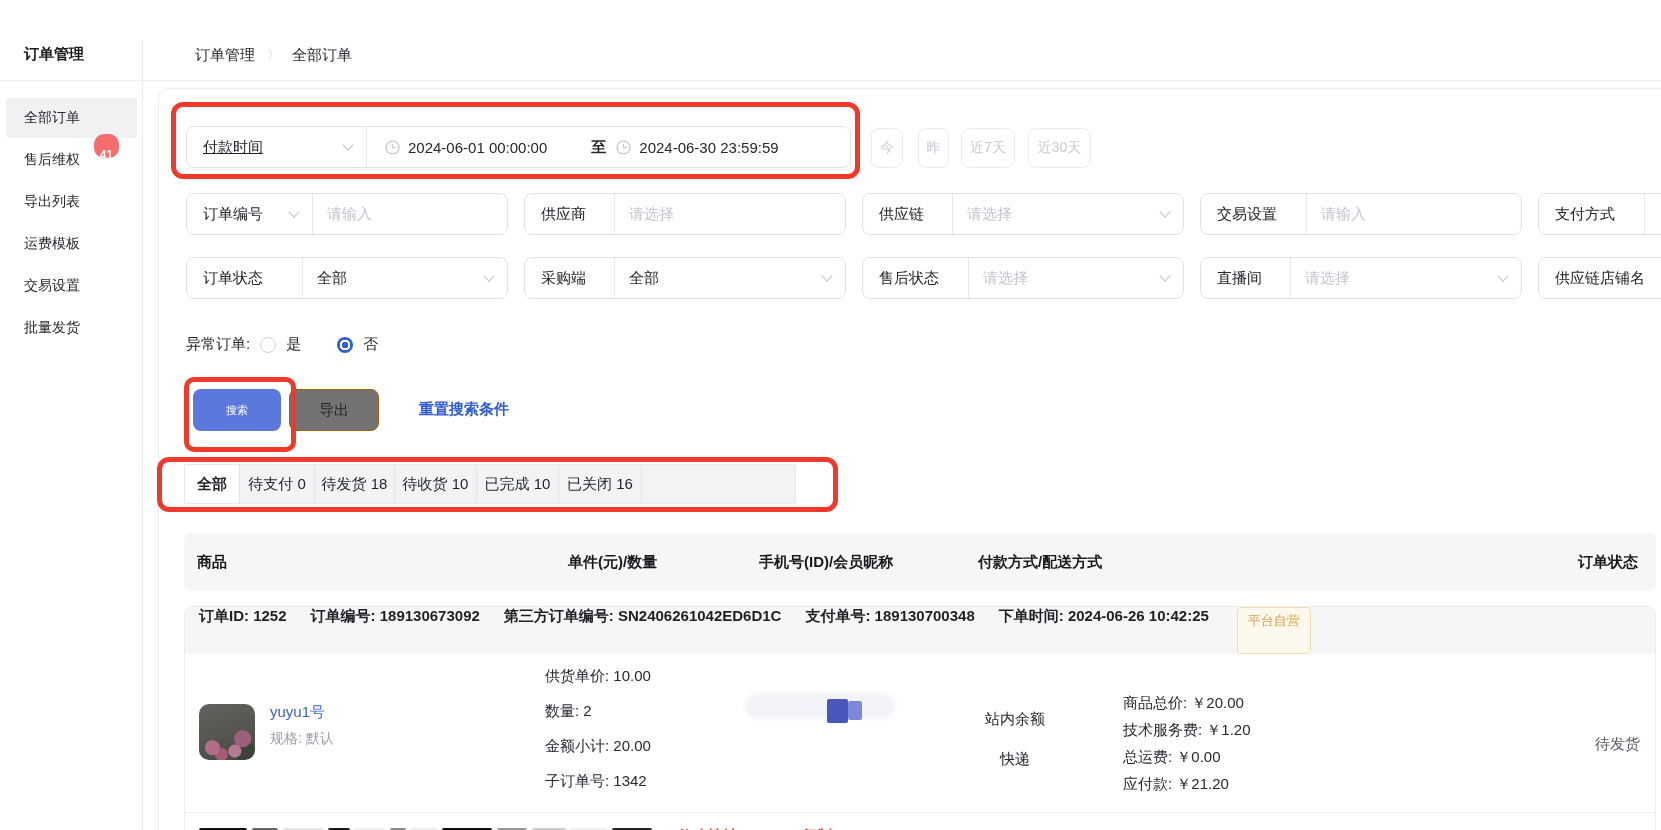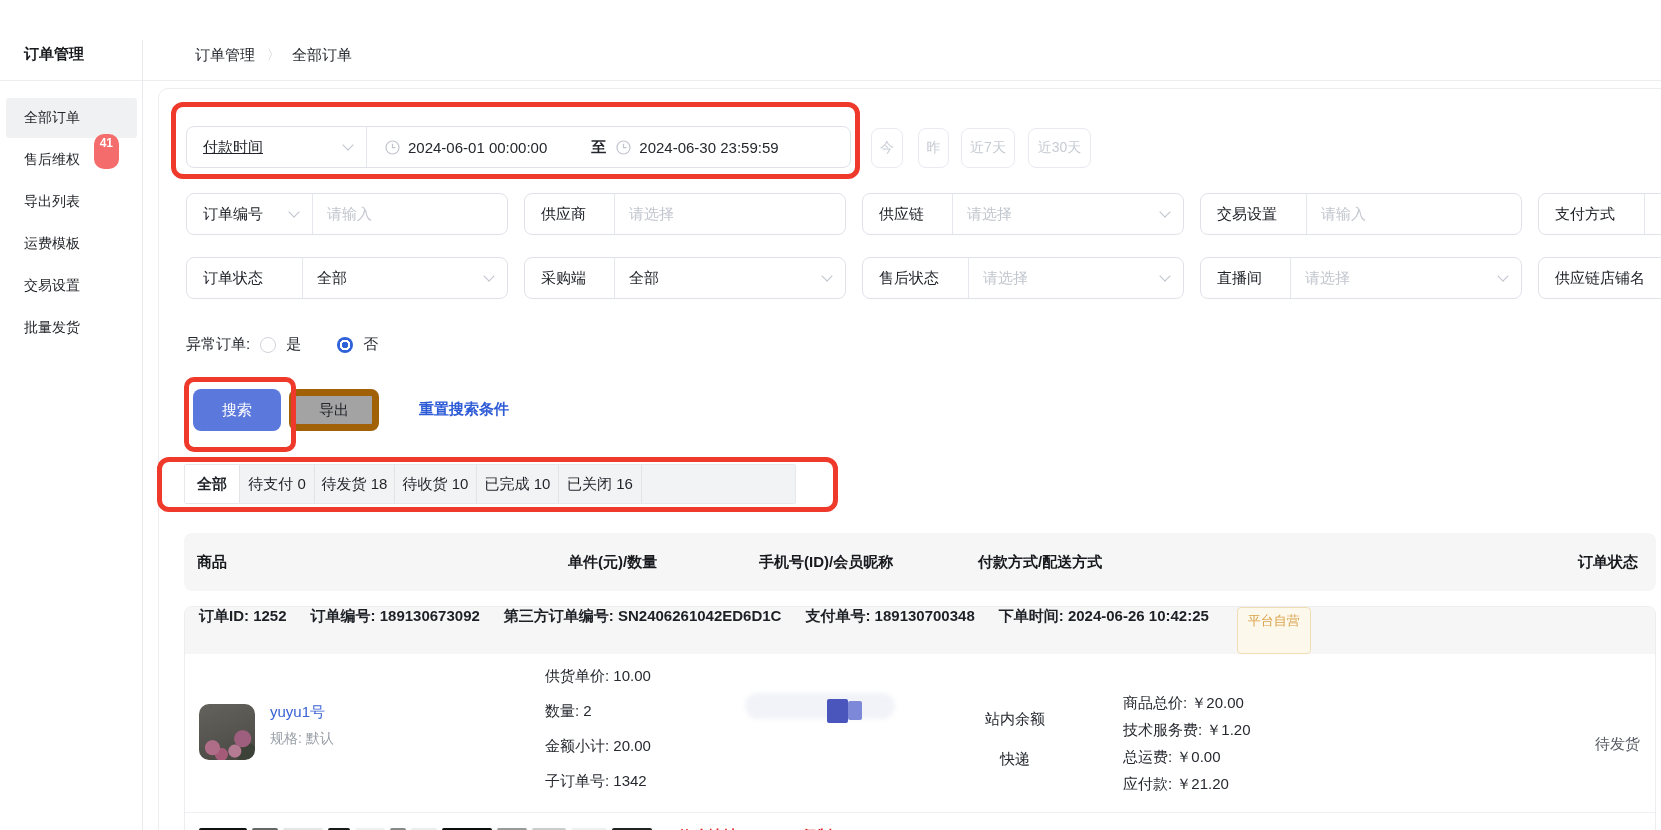--- a/index.html
+++ b/index.html
@@ -6,21 +6,21 @@
   body { background:#fff; }
   .screen { position:relative; width:1661px; height:830px; background:#fff; overflow:hidden;margin-top:40px; }
 
   
   .sidebar { position:absolute; left:0; top:0; width:143px; height:830px; border-right:1px solid #e9eaee; background:#fff; z-index:2; }
   .sidebar-header { height:41px; border-bottom:1px solid #ebedf0; padding:3px 0 0 24px; }
   .sidebar-title { font-size:15px; font-weight:700; color:#17191d; line-height:22px; }
   .side-menu { position:absolute; top:58px; left:6px; right:5px; }
   .side-item { position:relative; height:40px; margin-bottom:2px; display:flex; align-items:center; padding-left:18px; font-size:14px; color:#23262b; border-radius:3px; cursor:pointer; }
   .side-item.active { background:#f0f1f3; }
-  .side-badge { position:absolute; top:-6px; right:18px; min-width:20px; height:35px; background:#f56c6c; color:#fff; font-size:12px; line-height:19px; text-align:center; border-radius:10px; padding:0 6px; font-weight:600; }
+  .side-badge { position:absolute; top:-6px; right:18px; min-width:20px; height:15px; background:#f56c6c; color:#fff; font-size:12px; line-height:19px; text-align:center; border-radius:10px; padding:12px 6px; font-weight:600; }
 
   
   .topbar { position:absolute; left:143px; top:0; right:0; height:41px; border-bottom:1px solid #ebedf0; background:#fff; }
   .breadcrumb { display:flex; align-items:center; gap:12px; padding-left:52px; height:30px; font-size:15px; color:#26292f; }
   .crumb-sep { color:#c4c8cf; font-size:13px; }
 
   
   .card { position:absolute; left:158px; top:48px; width:1515px; height:772px; background:#fff; border:1px solid #ecedf0; border-radius:10px; }
 
   
@@ -35,22 +35,22 @@
   .clock { flex:none; margin-right:8px; }
 
   .quick-btn { position:absolute; top:39px; height:40px; border:1px solid #e9ebf0; border-radius:8px; background:#fff; color:#c6cbd3; font-size:14px; display:flex; align-items:center; justify-content:center; cursor:pointer; }
 
   
   .radio-row { position:absolute; left:27px; top:246px; display:flex; align-items:center; font-size:15px; color:#26292f; }
   .radio { width:16px; height:16px; border-radius:50%; border:1px solid #d0d3da; background:#fff; flex:none; }
   .radio.checked { border:none; background:radial-gradient(circle,#2f62d8 0 3.5px,#fff 3.5px 5.5px,#2f62d8 5.5px 8px); }
 
   
-  .btn-search { position:absolute; left:34px; top:300px; width:88px; height:42px; background:#5b78dc; border:none; border-radius:8px; color:#fff; font-size:15px; font-weight:500; cursor:pointer; }
-  .btn-export { position:absolute; left:130px; top:300px; width:90px; height:42px; background:#a3a3a3; border:7px solid #a16207; border-radius:8px; color:#24272c; font-size:15px; cursor:pointer; }
+  .btn-search { position:absolute; left:34px; top:300px; width:88px; height:42px; background:#5b78dc; border:none; border-radius:8px; color:#fff; font-size:11px; font-weight:500; cursor:pointer; }
+  .btn-export { position:absolute; left:130px; top:300px; width:90px; height:42px; background:#737373; border:1px solid #a16207; border-radius:8px; color:#24272c; font-size:15px; cursor:pointer; }
   .link-reset { position:absolute; left:260px; top:311px; font-size:15px; font-weight:700; color:#2e5bd6; cursor:pointer; }
 
   
   .tabs { position:absolute; left:25px; top:375px; height:40px; display:flex; border:1px solid #e6e8ec; border-radius:2px; overflow:hidden; }
   .tab { height:100%; display:flex; align-items:center; justify-content:center; background:#f2f3f5; border-right:1px solid #e2e4e8; font-size:15px; color:#1f2328; font-weight:500; cursor:pointer; flex:none; }
   .tab.active { background:#fff; font-weight:600; }
   .tab-filler { width:153px; background:#f2f3f5; }
 
   
   .thead { position:absolute; left:25px; top:444px; width:1472px; height:58px; background:#f6f6f7; border-radius:8px; }

